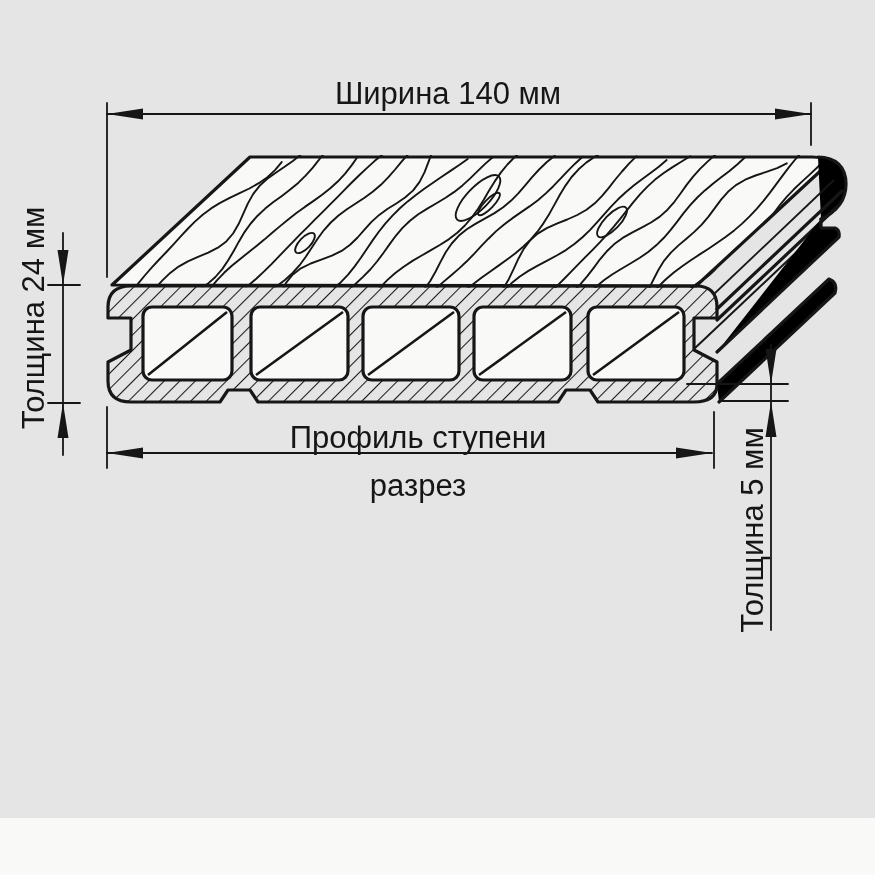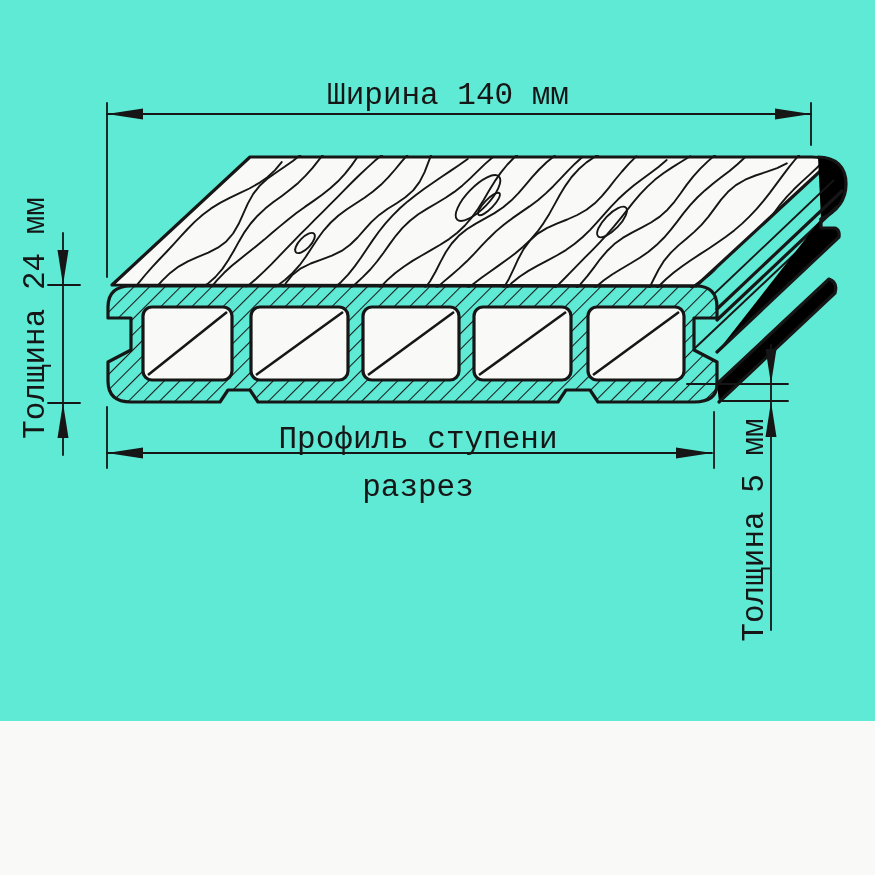--- a/index.html
+++ b/index.html
@@ -1,17 +1,17 @@
 <!DOCTYPE html>
 <html><head>
 <meta charset="utf-8">
 <style>
   html,body{margin:0;padding:0;background:#f9f9f7;}
-  #canvas{position:relative;width:875px;height:721px;background:#5eead4;overflow:hidden;
-          font-family:Liberation Mono, monospace;}
+  #canvas{position:relative;width:875px;height:818px;background:#e5e5e5;overflow:hidden;
+          font-family:Liberation Sans, sans-serif;}
   svg{display:block;}
   .ink-line{stroke:#161616;fill:none;}
   .outline{stroke:#161616;stroke-width:3.2;stroke-linejoin:round;stroke-linecap:round;}
   .thin{stroke-width:1.8;}
   .dim{stroke:#161616;stroke-width:1.8;fill:none;stroke-linecap:round;}
   .arrow{fill:#161616;stroke:none;}
   .dim-label{font-size:31px;fill:#161616;}
   #grain path, #grain ellipse{fill:none;stroke:#161616;stroke-width:1.9;stroke-linecap:round;stroke-linejoin:round;}
 </style>
 </head>

